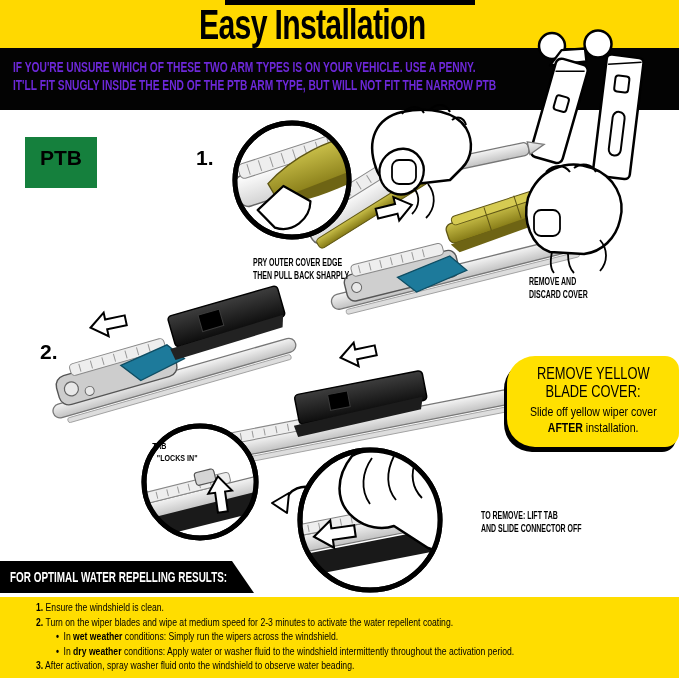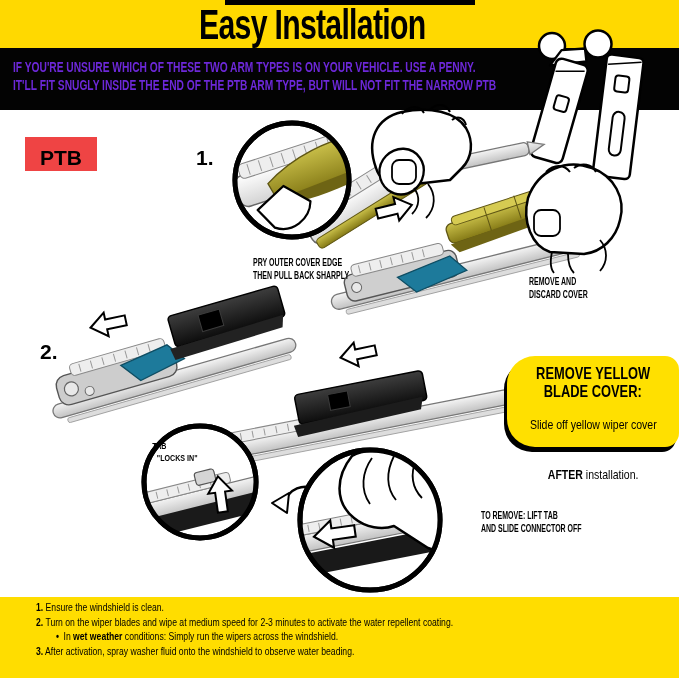--- a/index.html
+++ b/index.html
@@ -10,34 +10,34 @@
   .ccond{display:inline-block;white-space:nowrap;transform-origin:50% 50%;}
   
   .band-yellow{left:0;top:0;width:679px;height:48px;background:#FFD900;z-index:1;}
   .top-strip{left:225px;top:0;width:250px;height:5px;background:#000;z-index:2;}
   .band-black{left:0;top:48px;width:679px;height:62px;background:#030303;z-index:1;}
   .title-wrap{left:0;top:1px;width:624px;height:47px;text-align:center;z-index:3;}
   .title{font-size:42px;font-weight:bold;letter-spacing:-1px;transform:scaleX(.72);line-height:47px;}
   .warn{left:13px;top:58px;z-index:3;color:#6d28d9;font-weight:bold;font-size:14px;line-height:18px;}
   .warn .cond{transform:scaleX(.73);}
   
-  .ptb-box{left:25px;top:137px;width:72px;height:34px;background:#ef4444;text-align:center;z-index:3;}
+  .ptb-box{left:25px;top:137px;width:72px;height:51px;background:#15803d;text-align:center;z-index:3;}
   .ptb-box span{font-size:21px;font-weight:bold;line-height:41px;transform:scaleX(.85);transform-origin:50% 50%;}
   .stepnum{font-size:21px;font-weight:bold;z-index:3;}
   
   .cap{font-size:10px;font-weight:bold;line-height:12.5px;z-index:3;margin-left:16px;}
   .cap .cond{transform:scaleX(.70);}
   .tab-label{left:150px;top:440px;width:100px;font-size:9.5px;font-weight:bold;line-height:12px;z-index:4;}
   .tab-label .ccond{transform:scaleX(.75);}
   
   .callout{left:507px;top:356px;width:172px;height:83px;background:#FFE000;
            border-radius:28px 14px 14px 28px;box-shadow:-3px 5px 0 #000;
            text-align:center;z-index:3;padding-top:8px;box-sizing:content-box;}
-  .callout .t{font-size:16.5px;font-weight:bold;line-height:18px;}
-  .callout .b{font-size:13.5px;line-height:16px;margin-top:34px;}
+  .callout .t{font-size:16.5px;font-weight:normal;line-height:18px;}
+  .callout .b{font-size:13.5px;line-height:16px;}
   .callout .ccond{transform:scaleX(.78);}
   
   .res-banner{left:0;top:561px;width:254px;height:32px;background:#000;z-index:3;
               clip-path:polygon(0 0,232px 0,254px 32px,0 32px);}
   .res-banner span{position:absolute;left:10px;top:0;line-height:32px;color:#fff;
                    font-size:15.5px;font-weight:bold;transform:scaleX(.64);transform-origin:0 50%;white-space:nowrap;}
   .band-bottom{left:0;top:597px;width:679px;height:81px;background:#FFDD00;z-index:1;}
   .list{left:15px;top:600px;z-index:3;font-size:11.5px;line-height:14.6px;margin-left:21px;}
   .list .cond{transform:scaleX(.75);}
   .list b{font-weight:bold;}
@@ -268,25 +268,29 @@
   </div>
 
   <div class="abs cap" style="left:465px;top:510px;">
     <div><span class="cond">TO REMOVE: LIFT TAB</span></div>
     <div><span class="cond">AND SLIDE CONNECTOR OFF</span></div>
   </div>
 
   <div class="abs callout">
     <div class="t"><span class="ccond">REMOVE YELLOW</span></div>
     <div class="t"><span class="ccond">BLADE COVER:</span></div>
-    <div class="b" style="margin-top:17px;"><span class="ccond">Slide off yellow wiper cover</span></div>
+    <div class="b" style="margin-top:4px;"><span class="ccond">Slide off yellow wiper cover</span></div>
     <div class="b"><span class="ccond"><b>AFTER</b><span> installation.</span></span></div>
   </div>
 
+  <div class="abs res-banner">
+    <span>FOR OPTIMAL WATER REPELLING RESULTS:</span>
+  </div>
 
   <div class="abs list">
     <div><span class="cond"><b>1.</b><span> Ensure the windshield is clean.</span></span></div>
     <div><span class="cond"><b>2.</b><span> Turn on the wiper blades and wipe at medium speed for 2-3 minutes to activate the water repellent coating.</span></span></div>
     <div class="bullet-line"><span class="cond"><span class="blt">•</span><span>In </span><b>wet weather</b><span> conditions: Simply run the wipers across the windshield.</span></span></div>
+    <div class="bullet-line"><span class="cond"><span class="blt">•</span><span>In </span><b>dry weather</b><span> conditions: Apply water or washer fluid to the windshield intermittently throughout the activation period.</span></span></div>
     <div><span class="cond"><b>3.</b><span> After activation, spray washer fluid onto the windshield to observe water beading.</span></span></div>
   </div>
 
 </div>
 
 </body></html>

